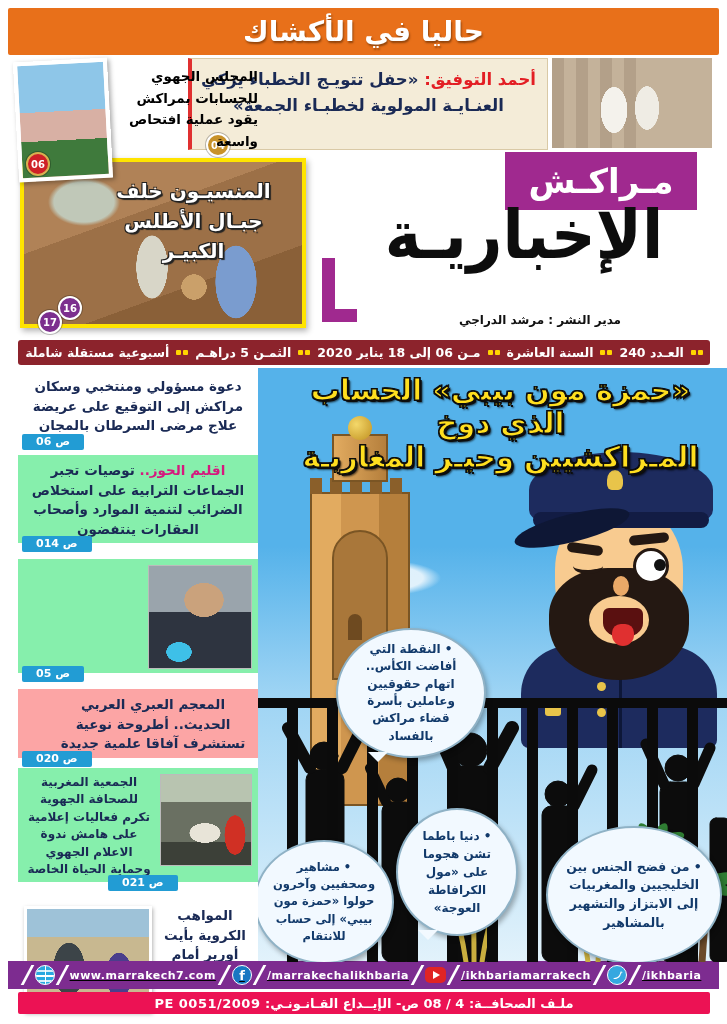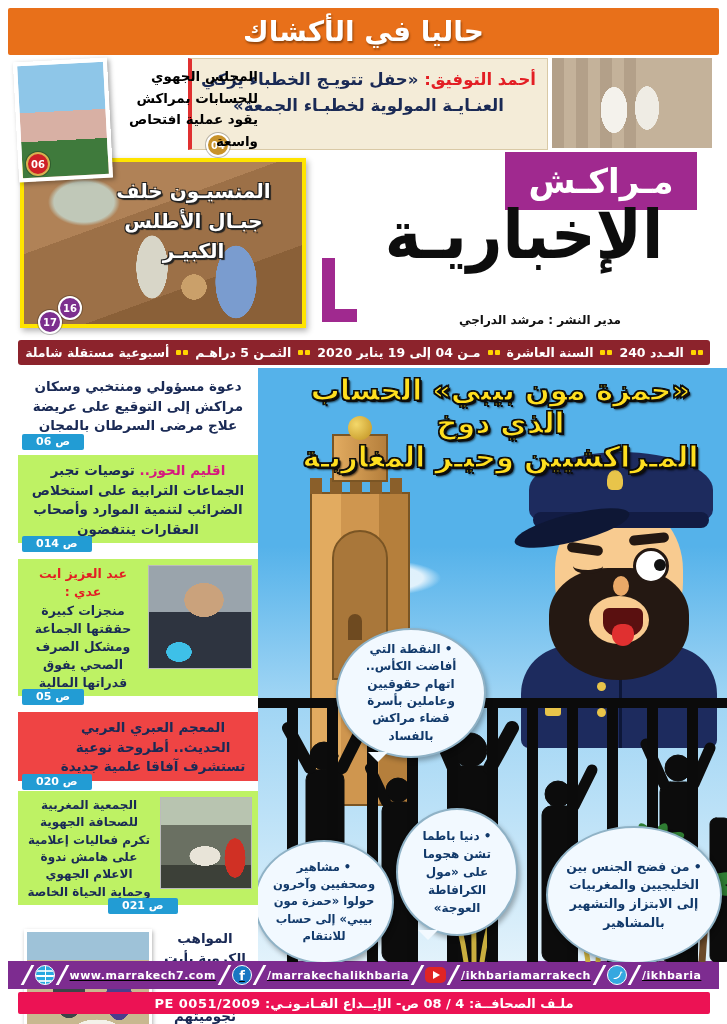--- a/index.html
+++ b/index.html
@@ -68,22 +68,22 @@
 
   
   .sidebar{position:absolute;left:18px;top:371px;width:240px;direction:rtl;}
   .sb-item{position:relative;margin-bottom:9px;padding:6px 6px 4px 6px;}
   .sb-text{font-size:13.5px;font-weight:bold;color:#1a2a55;line-height:1.45;text-align:center;}
   .lead-pink{color:#d6187e;}
   .lead-red{color:#e31e24;}
   .pbadge{display:inline-block;background:#229cd4;color:#fff;font-size:11px;font-weight:bold;
     padding:1px 14px 2px;border-radius:2px;margin-top:3px;}
   .pb-left{position:absolute;left:4px;bottom:-9px;}
-  .bg-blue{background:#bef264;}
-  .bg-pink{background:#ef4444;padding-left:36px;}
+  .bg-blue{background:#86efac;}
+  .bg-pink{background:#fca5a5;padding-left:36px;}
   .sb-flex{display:flex;gap:6px;align-items:flex-start;}
   .sb-photo{flex:0 0 auto;border:1px solid #bbb;}
   .ph-man{width:104px;height:104px;background:
       radial-gradient(ellipse 18px 14px at 30px 86px,#3ec0e8 70%,transparent 71%),
       radial-gradient(ellipse 30px 26px at 55px 34px,#caa27c 65%,transparent 66%),
       linear-gradient(180deg,#9aa4ac 0 45%,#2e3440 45% 100%);}
   .ph-group{width:92px;height:92px;background:
       radial-gradient(ellipse 16px 30px at 74px 60px,#d03024 65%,transparent 66%),
       radial-gradient(ellipse 22px 14px at 44px 58px,#e8e4d8 70%,transparent 71%),
       linear-gradient(180deg,#b8c4b0 0 30%,#6a7062 30% 75%,#3c4038 75% 100%);}
@@ -213,21 +213,21 @@
   <div class="mast-l1"></div>
   <div class="mast-l2"></div>
   <div class="mast-dir">مدير النشر : مرشد الدراجي</div>
 
   <div class="issuebar">
     <span class="dots"></span>
     <span class="t">العـدد 240</span>
     <span class="dots"></span>
     <span class="t">السنة العاشرة</span>
     <span class="dots"></span>
-    <span class="t">مـن 04 إلى 19 يناير 2020</span>
+    <span class="t">مـن 06 إلى 18 يناير 2020</span>
     <span class="dots"></span>
     <span class="t">الثمـن 5 دراهـم</span>
     <span class="dots"></span>
     <span class="t">أسبوعية مستقلة شاملة</span>
   </div>
 
   <div class="sidebar">
 
     <div class="sb-item" style="min-height:70px;">
       <div class="sb-text">دعوة مسؤولي ومنتخبي وسكان مراكش إلى التوقيع على عريضة علاج مرضى السرطان بالمجان</div>
@@ -235,21 +235,20 @@
     </div>
 
     <div class="sb-item bg-blue" style="margin-top:14px;min-height:72px;">
       <div class="sb-text"><span class="lead-pink">اقليم الحوز..</span><span> توصيات تجبر الجماعات الترابية على استخلاص الضرائب لتنمية الموارد وأصحاب العقارات ينتفضون</span></div>
       <span class="pbadge pb-left">ص 014</span>
     </div>
 
     <div class="sb-item bg-blue" style="margin-top:16px;">
       <div class="sb-flex">
         <div class="sb-photo ph-man"></div>
-        <div class="sb-text" style="font-size:12.5px;"><span class="lead-red">عبد العزيز ايت عدي :</span><br><span>منجزات كبيرة حققتها الجماعة ومشكل الصرف الصحي يفوق قدراتها المالية</span></div>
       </div>
       <span class="pbadge pb-left">ص 05</span>
     </div>
 
     <div class="sb-item bg-pink" style="margin-top:16px;">
       <div class="sb-text">المعجم العبري العربي الحديث.. أطروحة نوعية تستشرف آفاقا علمية جديدة</div>
       <span class="pbadge pb-left">ص 020</span>
     </div>
 
     <div class="sb-item bg-blue" style="margin-top:10px;">

